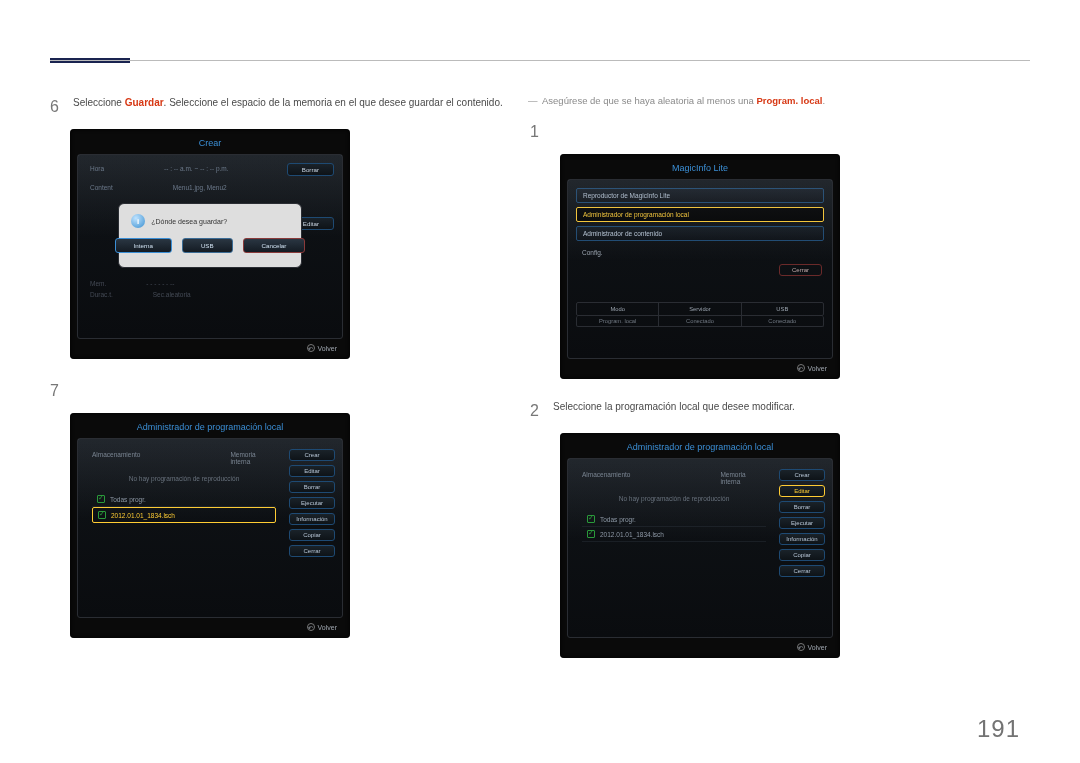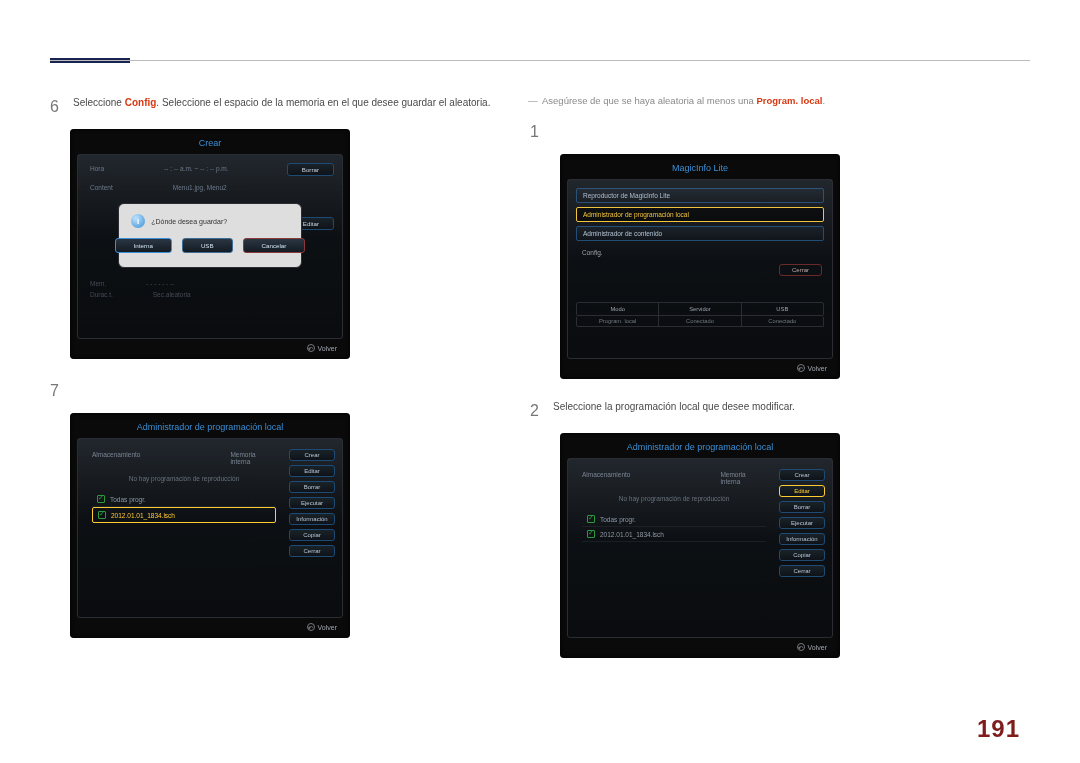--- a/index.html
+++ b/index.html
@@ -100,34 +100,34 @@
   .footer { text-align:right; color:#9fa6af; font-size:7px; padding:5px 6px 0 0;}
   .footer .ret { display:inline-flex; align-items:center; gap:3px;}
   .ret-icon { width:8px;height:8px;border:1px solid #777;border-radius:50%;display:inline-flex;align-items:center;justify-content:center;font-size:6px;}
   .mi-list-row { border:1px solid #1e4a73; border-radius:2px; color:#b8c6d6; font-size:6.5px; padding:3px 6px; margin-bottom:4px; background:linear-gradient(#141a21,#0c1015);}
   .mi-list-row.sel { border-color:#ffcc33; color:#ffcc33; background:#000;}
   .mi-cerrar { float:right; border:1px solid #6b2a2a; border-radius:3px; color:#c0aaaa; font-size:6px; padding:2px 12px; margin:4px 2px 8px 0;}
   .mi-grid { display:flex; gap:0; border:1px solid #2a2d33; border-radius:2px; margin-top:18px; overflow:hidden;}
   .mi-grid div { flex:1; text-align:center; font-size:5.8px; color:#9aa3ae; padding:3px 0; border-right:1px solid #2a2d33;}
   .mi-grid div:last-child{border-right:none;}
   .mi-grid-row2 div{ color:#707882; padding:2px 0;}
-  .page-no { position:absolute; right:60px; bottom:20px; font-size:24px; color:#7f1d1d; font-weight:700; letter-spacing:1px;}
+  .page-no { position:absolute; right:60px; bottom:20px; font-size:24px; color:#737373; font-weight:400; letter-spacing:1px;}
 </style>
 </head>
 <body>
 
 <div class="accent-line"></div>
 <div class="topbar"></div>
 
 <div class="col-left">
 
   <div class="step">
     <div class="num">6</div>
     <div>
-      <span>Seleccione </span><span class="hl">Config</span><span>. Seleccione el espacio de la memoria en el que desee guardar el aleatoria.</span>
+      <span>Seleccione </span><span class="hl">Guardar</span><span>. Seleccione el espacio de la memoria en el que desee guardar el contenido.</span>
     </div>
   </div>
 
   <div class="osd" style="width:280px;margin-left:20px;">
     <div class="title">Crear</div>
     <div class="inner" style="min-height:185px;">
       <div class="row-top">
           <span>Hora</span>
           <span>-- : -- a.m. ~ -- : -- p.m.</span>
         </div>

